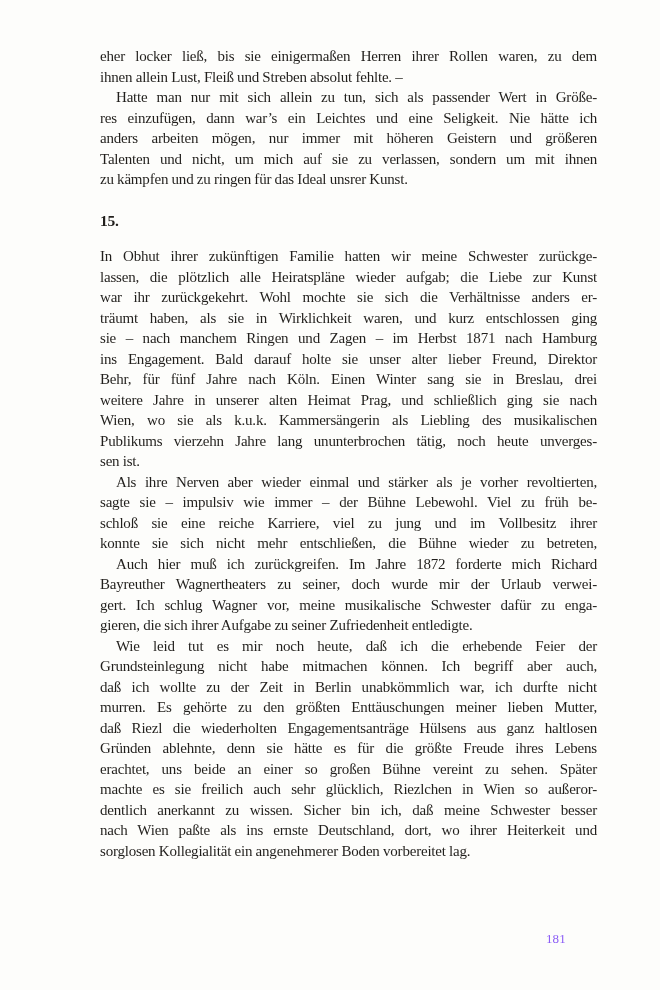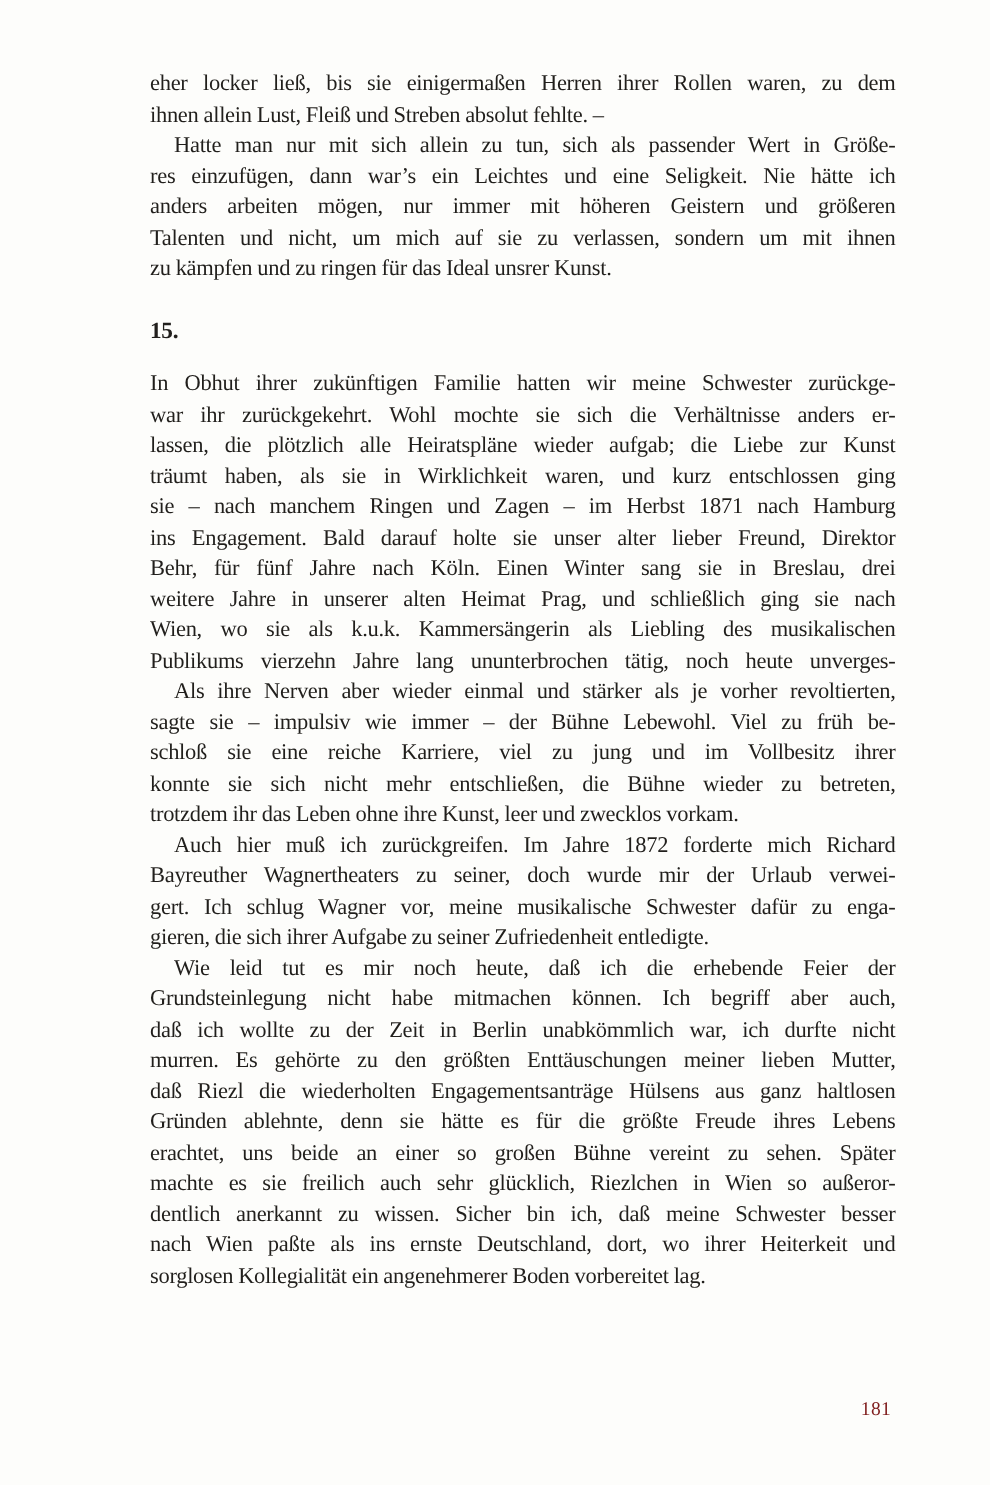--- a/index.html
+++ b/index.html
@@ -43,60 +43,60 @@
   }
   .heading {
     font-weight: bold;
     font-size: 15.5px;
     margin-top: 21px;
     margin-bottom: 15px;
   }
   .page-number {
     position: absolute;
     top: 931px;
-    right: 66px;
+    right: 94px;
     font-size: 13px;
     letter-spacing: 0.2px;
-    color: #7f1d1d;
+    color: #8b5cf6;
   }
 </style>
 </head>
 <body>
 
 <div class="text-block">
     <div class="paragraph">
       <div class="line">eher locker ließ, bis sie einigermaßen Herren ihrer Rollen waren, zu dem</div>
       <div class="line last">ihnen allein Lust, Fleiß und Streben absolut fehlte. –</div>
     </div>
     <div class="paragraph">
       <div class="line indent">Hatte man nur mit sich allein zu tun, sich als passender Wert in Größe-</div>
       <div class="line">res einzufügen, dann war’s ein Leichtes und eine Seligkeit. Nie hätte ich</div>
       <div class="line">anders arbeiten mögen, nur immer mit höheren Geistern und größeren</div>
       <div class="line">Talenten und nicht, um mich auf sie zu verlassen, sondern um mit ihnen</div>
       <div class="line last">zu kämpfen und zu ringen für das Ideal unsrer Kunst.</div>
     </div>
     <div class="heading">15.</div>
     <div class="paragraph">
       <div class="line">In Obhut ihrer zukünftigen Familie hatten wir meine Schwester zurückge-</div>
+      <div class="line">lassen, die plötzlich alle Heiratspläne wieder aufgab; die Liebe zur Kunst</div>
       <div class="line">war ihr zurückgekehrt. Wohl mochte sie sich die Verhältnisse anders er-</div>
-      <div class="line">lassen, die plötzlich alle Heiratspläne wieder aufgab; die Liebe zur Kunst</div>
       <div class="line">träumt haben, als sie in Wirklichkeit waren, und kurz entschlossen ging</div>
       <div class="line">sie – nach manchem Ringen und Zagen – im Herbst 1871 nach Hamburg</div>
       <div class="line">ins Engagement. Bald darauf holte sie unser alter lieber Freund, Direktor</div>
       <div class="line">Behr, für fünf Jahre nach Köln. Einen Winter sang sie in Breslau, drei</div>
       <div class="line">weitere Jahre in unserer alten Heimat Prag, und schließlich ging sie nach</div>
       <div class="line">Wien, wo sie als k.u.k. Kammersängerin als Liebling des musikalischen</div>
       <div class="line">Publikums vierzehn Jahre lang ununterbrochen tätig, noch heute unverges-</div>
+      <div class="line last">sen ist.</div>
     </div>
     <div class="paragraph">
       <div class="line indent">Als ihre Nerven aber wieder einmal und stärker als je vorher revoltierten,</div>
       <div class="line">sagte sie – impulsiv wie immer – der Bühne Lebewohl. Viel zu früh be-</div>
       <div class="line">schloß sie eine reiche Karriere, viel zu jung und im Vollbesitz ihrer</div>
       <div class="line">konnte sie sich nicht mehr entschließen, die Bühne wieder zu betreten,</div>
-      <div class="line last">trotzdem ihr das Leben ohne ihre Kunst, leer und zwecklos vorkam.</div>
     </div>
     <div class="paragraph">
       <div class="line indent">Auch hier muß ich zurückgreifen. Im Jahre 1872 forderte mich Richard</div>
       <div class="line">Bayreuther Wagnertheaters zu seiner, doch wurde mir der Urlaub verwei-</div>
       <div class="line">gert. Ich schlug Wagner vor, meine musikalische Schwester dafür zu enga-</div>
       <div class="line last">gieren, die sich ihrer Aufgabe zu seiner Zufriedenheit entledigte.</div>
     </div>
     <div class="paragraph">
       <div class="line indent">Wie leid tut es mir noch heute, daß ich die erhebende Feier der</div>
       <div class="line">Grundsteinlegung nicht habe mitmachen können. Ich begriff aber auch,</div>

